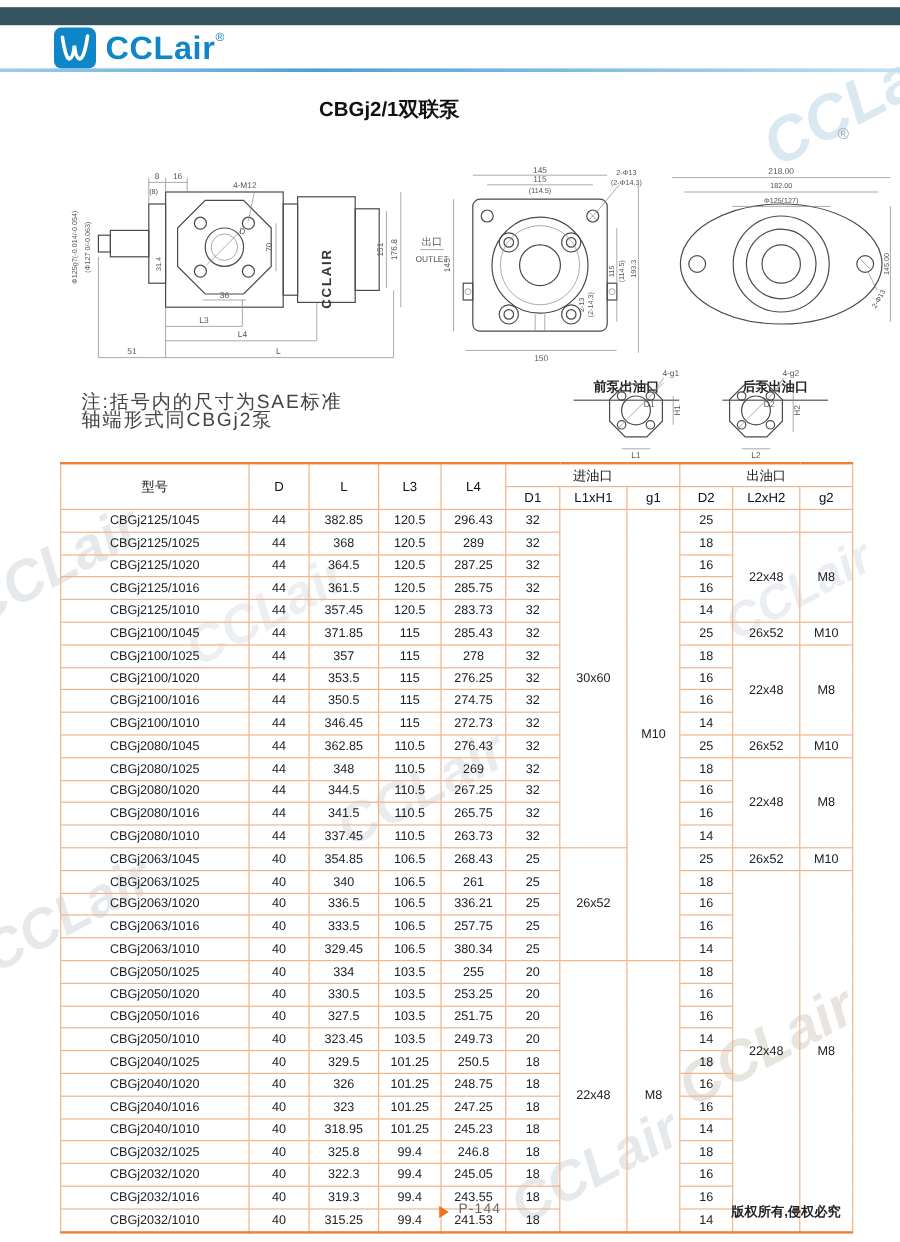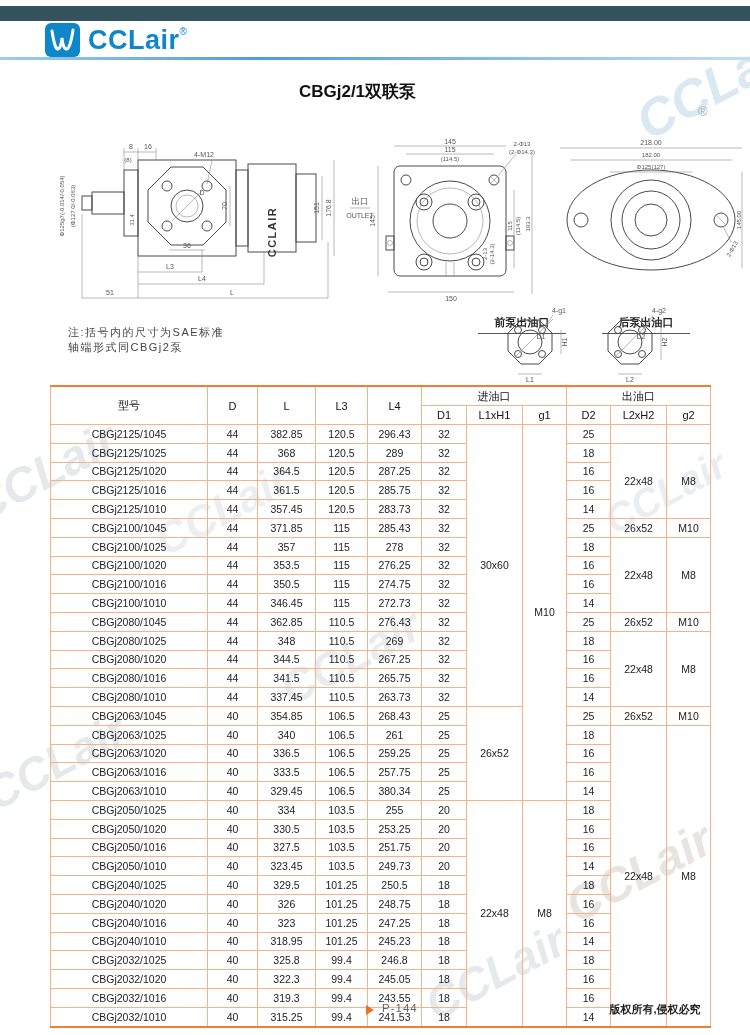--- a/index.html
+++ b/index.html
@@ -8,26 +8,26 @@
   
   .topbar{position:absolute;left:0;top:6px;width:750px;height:15px;background:#35535e;}
   .logo{position:absolute;left:45px;top:20px;height:40px;display:flex;align-items:center;}
   .logo-mark{width:35px;height:34px;background:#0f86c8;border-radius:6px;position:relative;}
   .logo-word{font-size:27px;font-weight:bold;color:#0f86c8;margin-left:8px;letter-spacing:0.5px;}
   .logo-reg{font-size:10px;color:#0f86c8;vertical-align:top;position:relative;top:-9px;}
   .slogan{position:absolute;right:60px;top:38px;font-size:13.5px;font-weight:bold;color:#f05a00;}
   .blueline{position:absolute;left:0;top:57px;width:750px;height:3px;
             background:linear-gradient(90deg,#9fcde9 0%,#4f9fd3 35%,#bfe0f2 100%);}
   .title{position:absolute;left:0;top:80px;width:649px;text-align:center;font-size:17px;
-         font-weight:bold;color:#111;margin-left:33px;}
+         font-weight:bold;color:#111;}
   .section-bar{position:absolute;left:40px;top:110px;width:672px;height:20px;
                background:linear-gradient(180deg,#2a8fd2,#1168ae);color:#fff;font-size:12px;
                font-weight:bold;line-height:20px;padding-left:12px;box-sizing:border-box;}
   
-  .note{position:absolute;left:68px;font-size:11px;color:#444;letter-spacing:1.5px;}
+  .note{position:absolute;left:68px;font-size:16px;color:#444;letter-spacing:1.5px;}
   
   .cap{position:absolute;width:88px;text-align:center;font-size:11px;color:#222;
        border-bottom:1px solid #555;padding-bottom:3px;font-weight:bold;margin-top:32px;}
   
   svg{position:absolute;overflow:visible;}
   .ln{stroke:#4a4a4a;stroke-width:1;fill:none;}
   .thin{stroke:#8a8a8a;stroke-width:0.6;fill:none;}
   .dim{font-size:7px;fill:#555;text-anchor:middle;font-family:"Liberation Sans",sans-serif;}
   .dim6{font-size:6px;fill:#555;text-anchor:middle;font-family:"Liberation Sans",sans-serif;}
   .body-txt{font-size:11px;fill:#333;letter-spacing:1.5px;text-anchor:middle;font-weight:bold;}
@@ -451,21 +451,21 @@
           <td>25</td>
           <td>18</td>
           <td rowspan="16">22x48</td>
           <td rowspan="16">M8</td>
         </tr>
         <tr>
           <td>CBGj2063/1020</td>
           <td>40</td>
           <td>336.5</td>
           <td>106.5</td>
-          <td>259.25</td>
+          <td>336.21</td>
           <td>25</td>
           <td>16</td>
         </tr>
         <tr>
           <td>CBGj2063/1016</td>
           <td>40</td>
           <td>333.5</td>
           <td>106.5</td>
           <td>257.75</td>
           <td>25</td>

